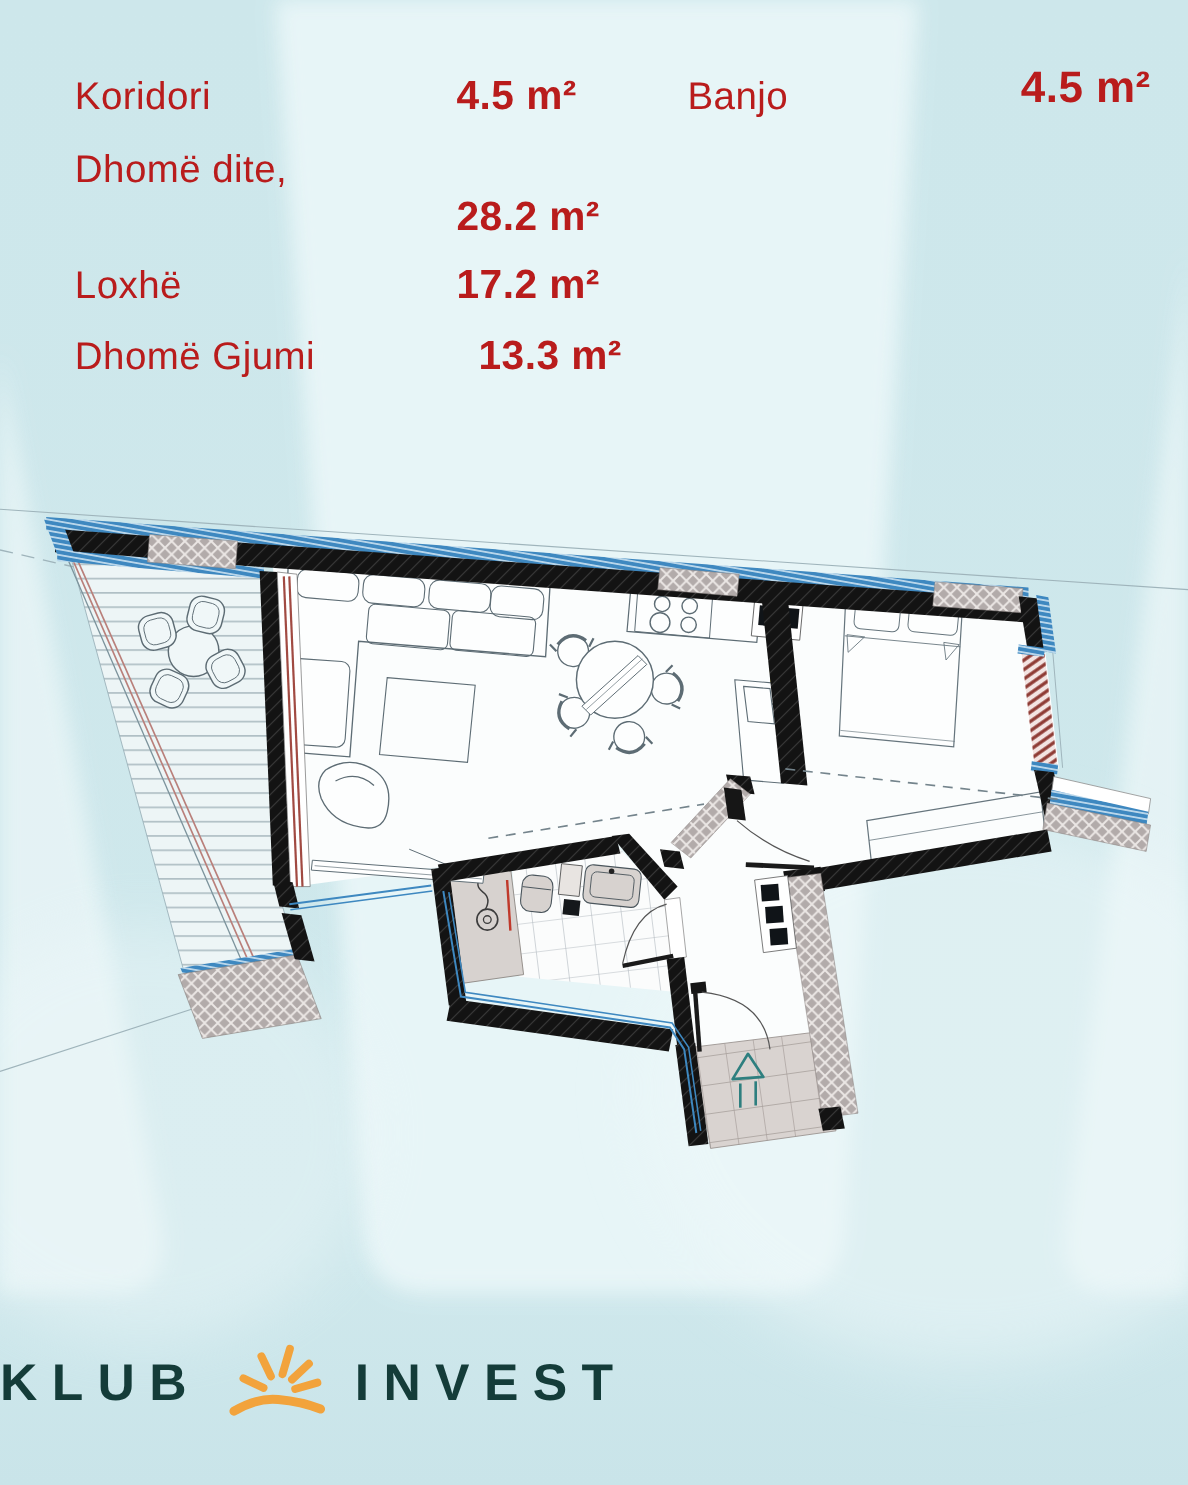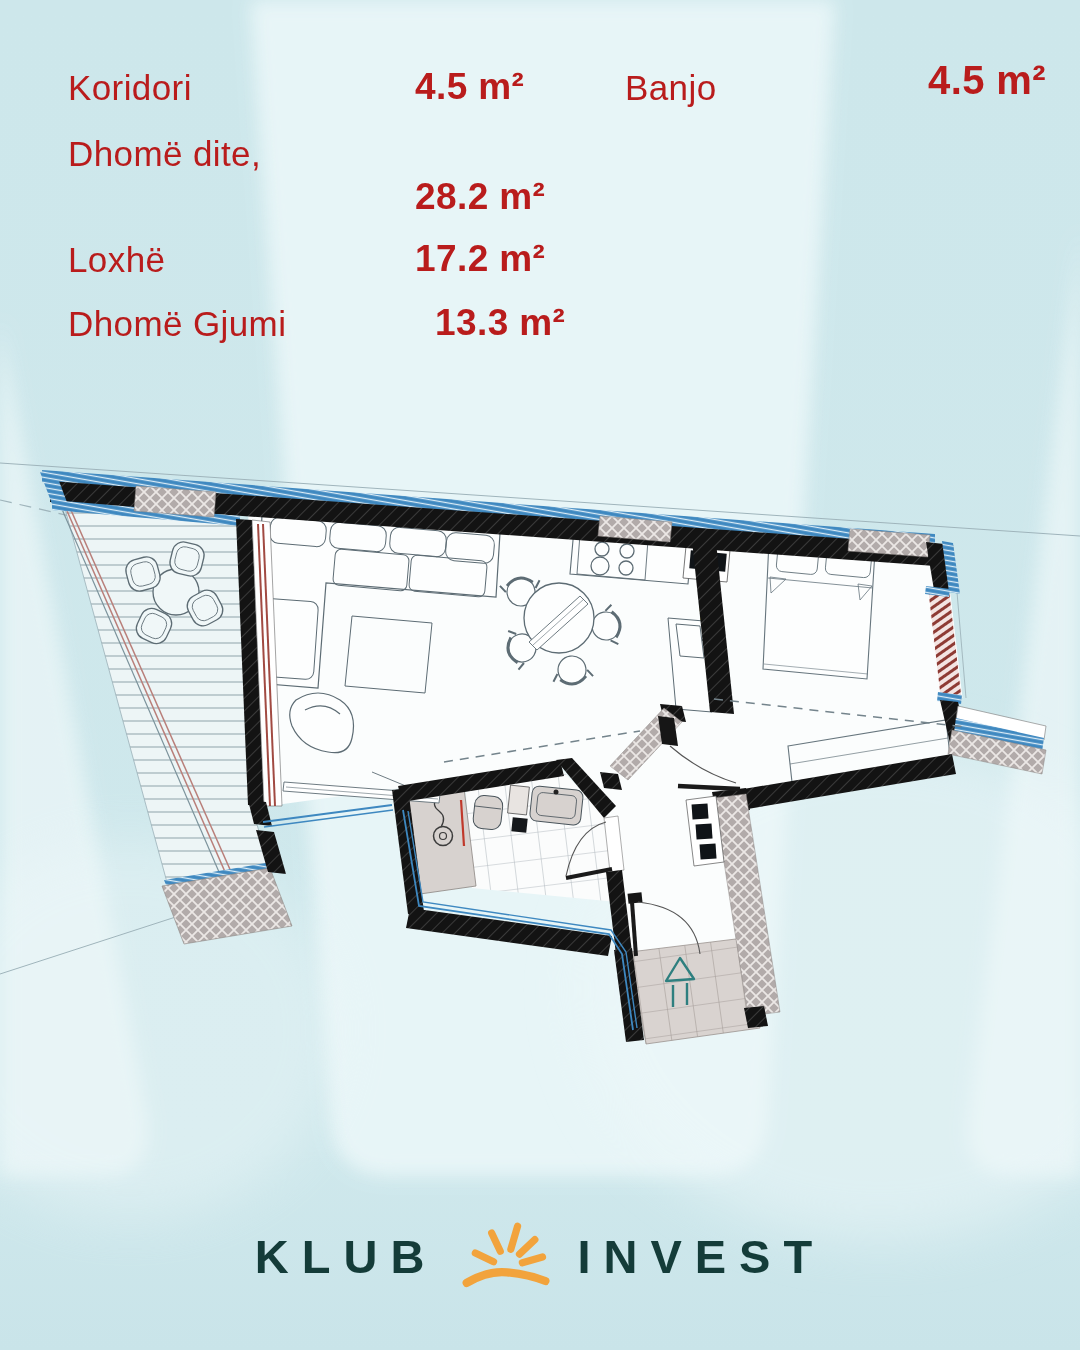--- a/index.html
+++ b/index.html
@@ -3,21 +3,21 @@
 <meta charset="utf-8">
 <style>
   html,body{margin:0;padding:0;background:#cfe8ec;}
   .stage{position:relative;width:1080px;height:1350px;overflow:hidden;margin:0 auto;
          font-family:"Liberation Sans",sans-serif;}
   .bg,.plan{position:absolute;left:0;top:0;width:1080px;height:1350px;}
   .legend-item{position:absolute;color:#b91c1c;}
   .room-label{font-size:35px;font-weight:500;letter-spacing:.4px;}
   .room-area{font-size:37px;font-weight:700;letter-spacing:.4px;}
   .area-big{font-size:40px;}
-  .logo{position:absolute;left:0;right:0;top:1216px;display:flex;justify-content:center;
+  .logo{position:absolute;left:0;right:0;top:1216px;display:flex;
         align-items:center;gap:22px;color:#143c39;font-weight:800;font-size:47px;
         letter-spacing:13px;}
   .logo .word{line-height:1;}
 </style>
 </head>
 <body>
 
 <div class="stage">
 
   <svg class="bg" viewBox="0 0 1080 1350">

